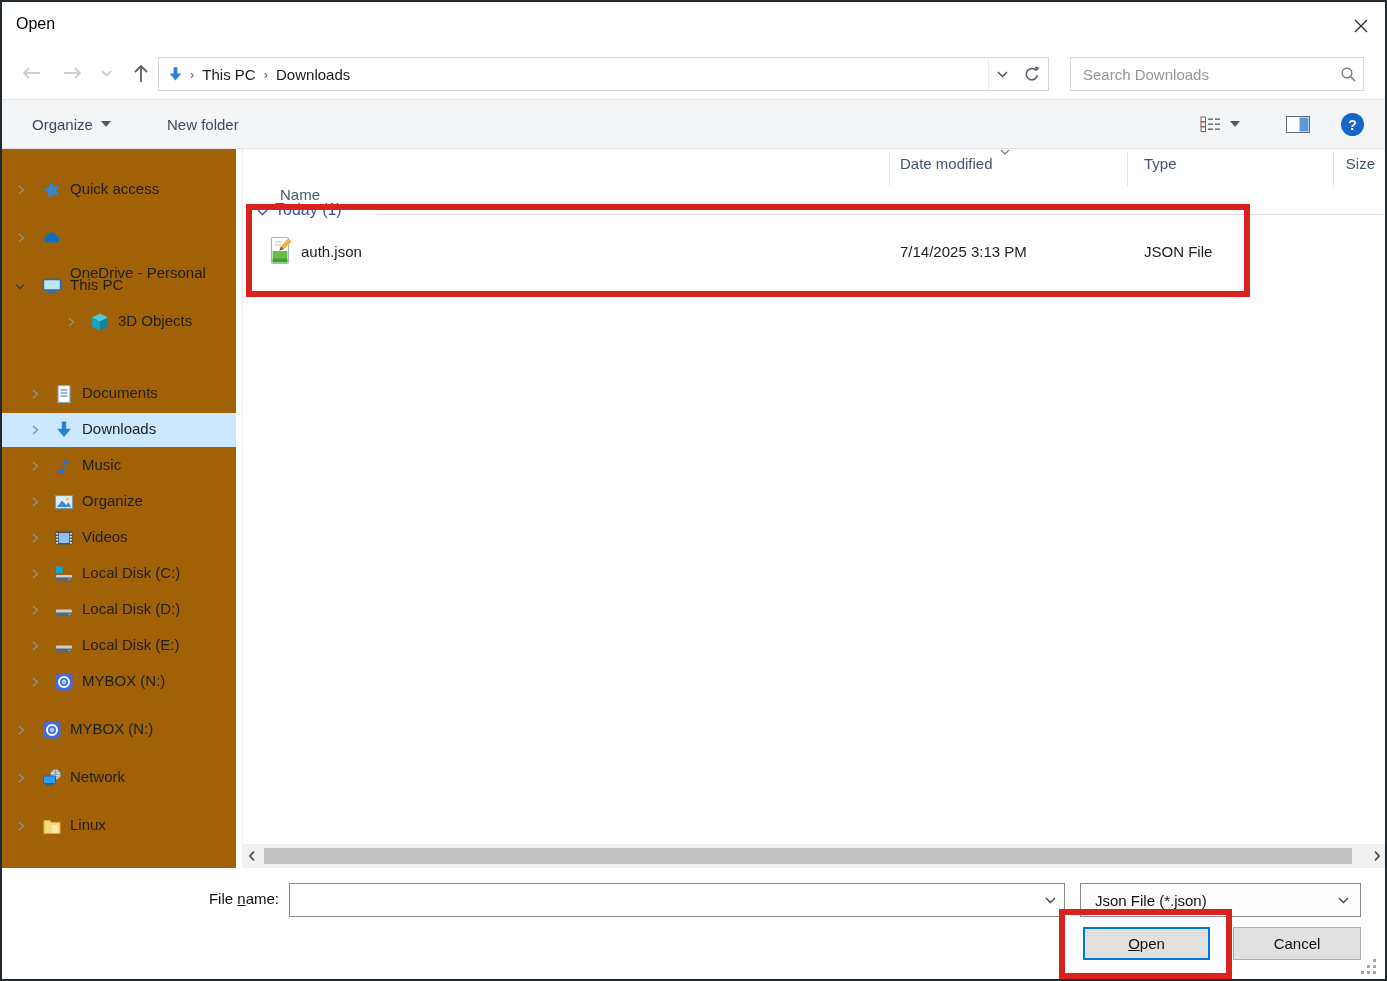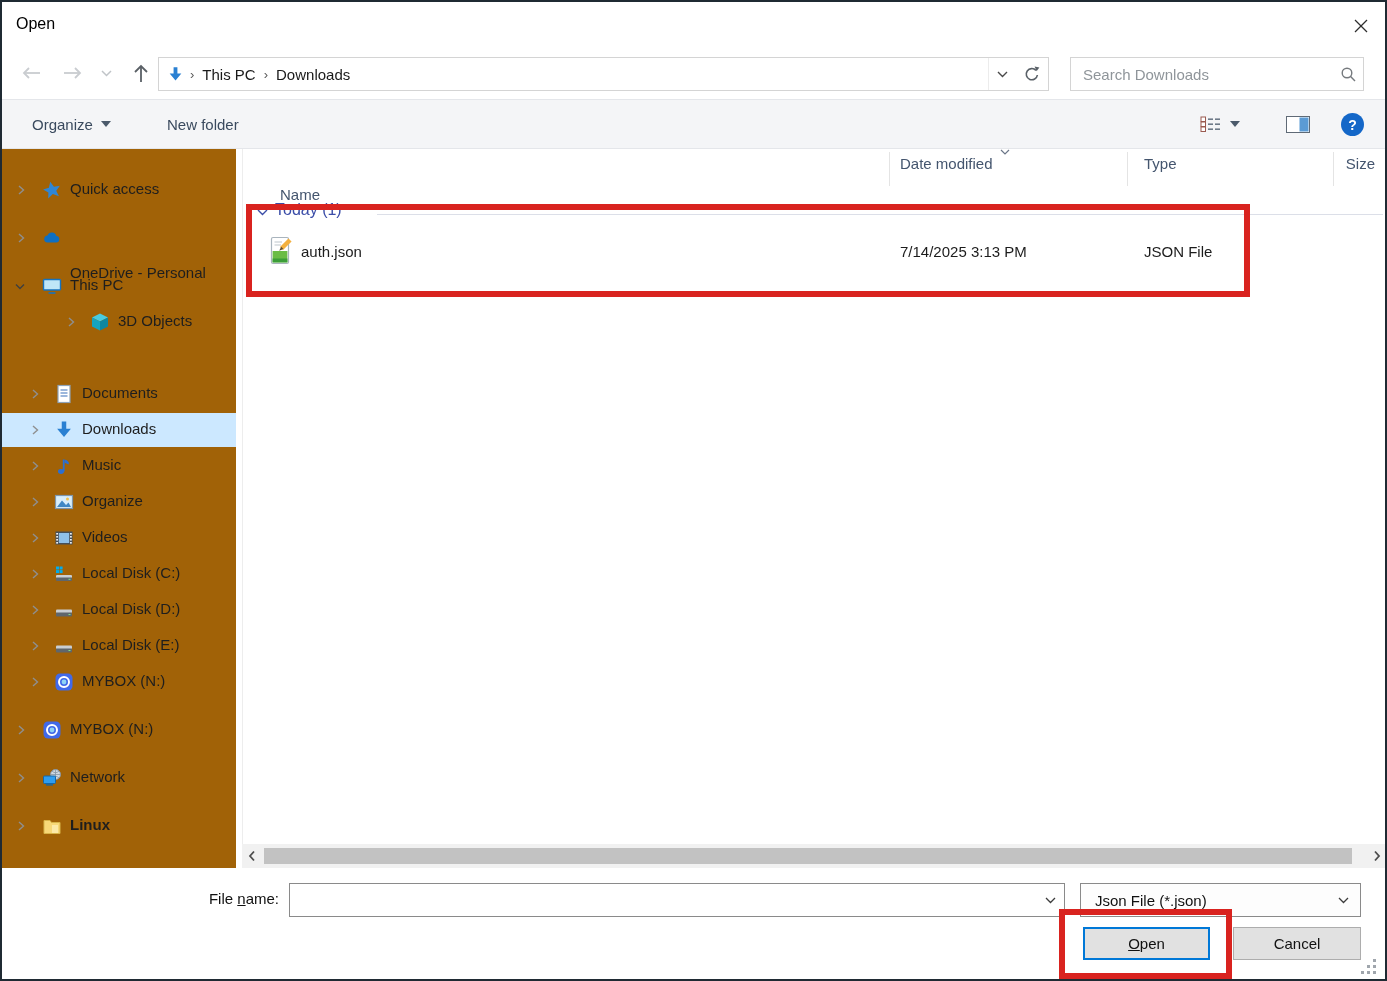--- a/index.html
+++ b/index.html
@@ -394,21 +394,21 @@
         <svg width="20" height="20" viewBox="0 0 20 20">
             <circle cx="13.5" cy="6.5" r="5" fill="#cfd9e2" stroke="#8795a3" stroke-width="1"></circle>
             <path d="M8.5 6.5 h10 M13.5 1.5 v10 M10 3 q3.5 3.5 7 0 M10 10 q3.5 -3.5 7 0" fill="none" stroke="#8795a3" stroke-width="0.8"></path>
             <rect x="1.5" y="8" width="12" height="7.5" rx="1" fill="#2e9df0" stroke="#1367a8" stroke-width="1"></rect>
             <rect x="4" y="16.2" width="7" height="1.4" fill="#1466a5"></rect>
           </svg>
       </span>
       <span class="slabel" style="left:68px;">Network</span>
     </div>
 
-    <div class="srow" style="top:660px;font-weight:bold;">
+    <div class="srow" style="top:660px;">
       <svg class="chev" style="left:14px;" width="10" height="12" viewBox="0 0 10 12">
           <path d="M3 2 L7.5 6 L3 10" fill="none" stroke="#8f8f8f" stroke-width="1.4"></path>
         </svg>
       <span class="sicon" style="left:40px;">
         <svg width="20" height="20" viewBox="0 0 20 20">
             <path d="M2 4.5 h6 l1.5 2 H18 v11 H2 Z" fill="#f7d878" stroke="#d8b44a" stroke-width="1"></path>
             <rect x="10" y="9" width="6" height="8" fill="#fce9a8"></rect>
           </svg>
       </span>
       <span class="slabel" style="left:68px;">Linux</span>

